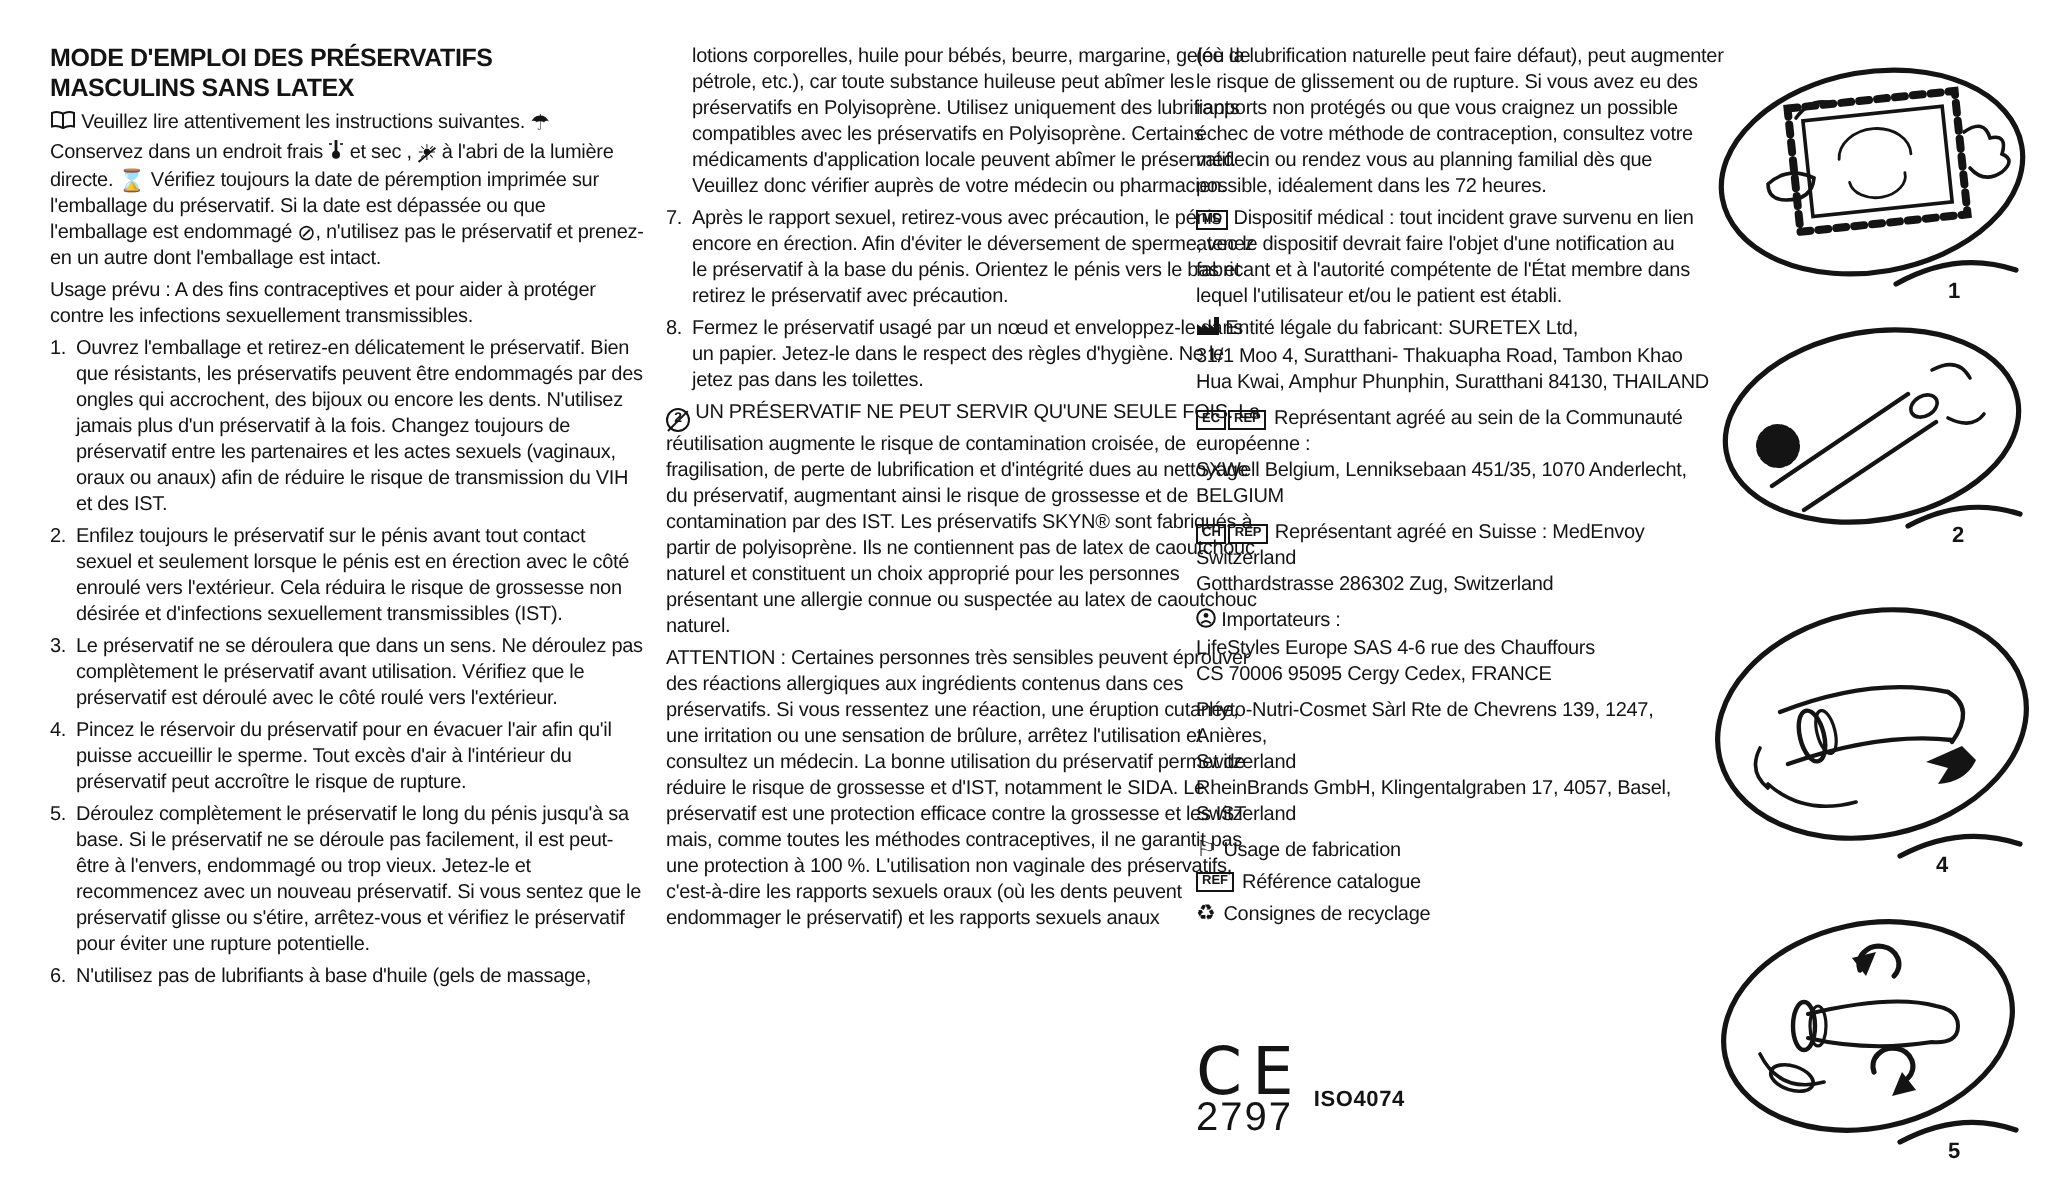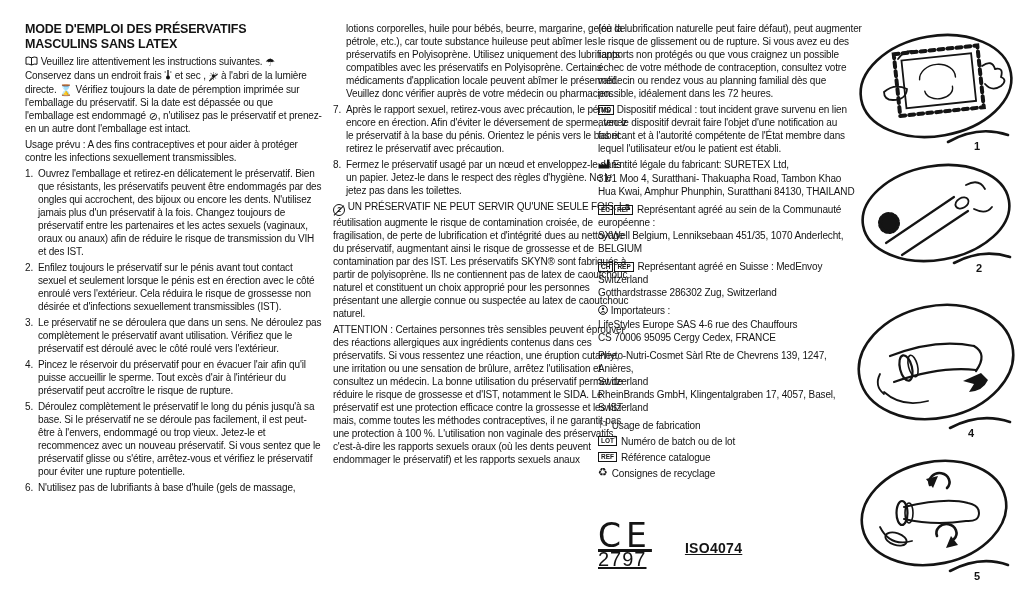--- a/index.html
+++ b/index.html
@@ -25,24 +25,24 @@
   .noreuse { display:inline-block; width:12px; height:12px; border:1.2px solid #141414; border-radius:50%;
              font-size:7px; font-weight:bold; text-align:center; line-height:10px; position:relative; vertical-align:-2px; }
   .noreuse::after { content:""; position:absolute; left:-2px; top:48%; width:14px; height:1.2px; background:#141414; transform:rotate(-45deg); }
   .sym-box { display:inline-block; border:1.2px solid #141414; font-size:6.5px; font-weight:bold;
              line-height:8px; padding:0 2px; vertical-align:1px; letter-spacing:0; }
   .sym-pair .sym-box { margin-right:1px; }
   .symrow { display:flex; align-items:flex-start; gap:4px; margin-bottom:3px; }
   .symrow .ic, .symrow .sym-box { flex:none; margin-top:1px; }
   .svgic { vertical-align:-1px; }
   
-  .ce-wrap { position:absolute; left:598px; top:522px; display:flex; align-items:flex-end; gap:33px;text-decoration:underline; }
+  .ce-wrap { position:absolute; left:598px; top:522px; display:flex; align-items:flex-end; gap:5px; }
   .ce-mark { font-family:"DejaVu Sans",sans-serif; font-size:33px; line-height:28px; font-weight:normal; letter-spacing:5px; }
   .ce-num { font-size:20px; line-height:18px; letter-spacing:1px; }
-  .iso { font-size:14px; font-weight:bold; letter-spacing:0.3px; padding-bottom:12px; }
+  .iso { font-size:11px; font-weight:bold; letter-spacing:0.3px; padding-bottom:12px; }
   
   .fig { position:absolute; }
   .fig svg { display:block; }
   .fig-num { position:absolute; font-size:11px; font-weight:bold; }
 </style>
 </head>
 <body>
 
 <div class="sheet">
 
@@ -162,24 +162,20 @@
     <div class="block">
       <span class="prelines">Phyto-Nutri-Cosmet Sàrl Rte de Chevrens 139, 1247, Anières,
 Switzerland
 RheinBrands GmbH, Klingentalgraben 17, 4057, Basel,
 Switzerland</span>
     </div>
 
     <div class="symrow">
       <span class="ic uni">⚐</span>
       <span>Usage de fabrication</span>
-    </div>
-    <div class="symrow">
-      <span class="sym-box">LOT</span>
-      <span>Numéro de batch ou de lot</span>
     </div>
     <div class="symrow">
       <span class="sym-box">REF</span>
       <span>Référence catalogue</span>
     </div>
     <div class="symrow">
       <span class="ic uni">♻</span>
       <span>Consignes de recyclage</span>
     </div>
   </div>

